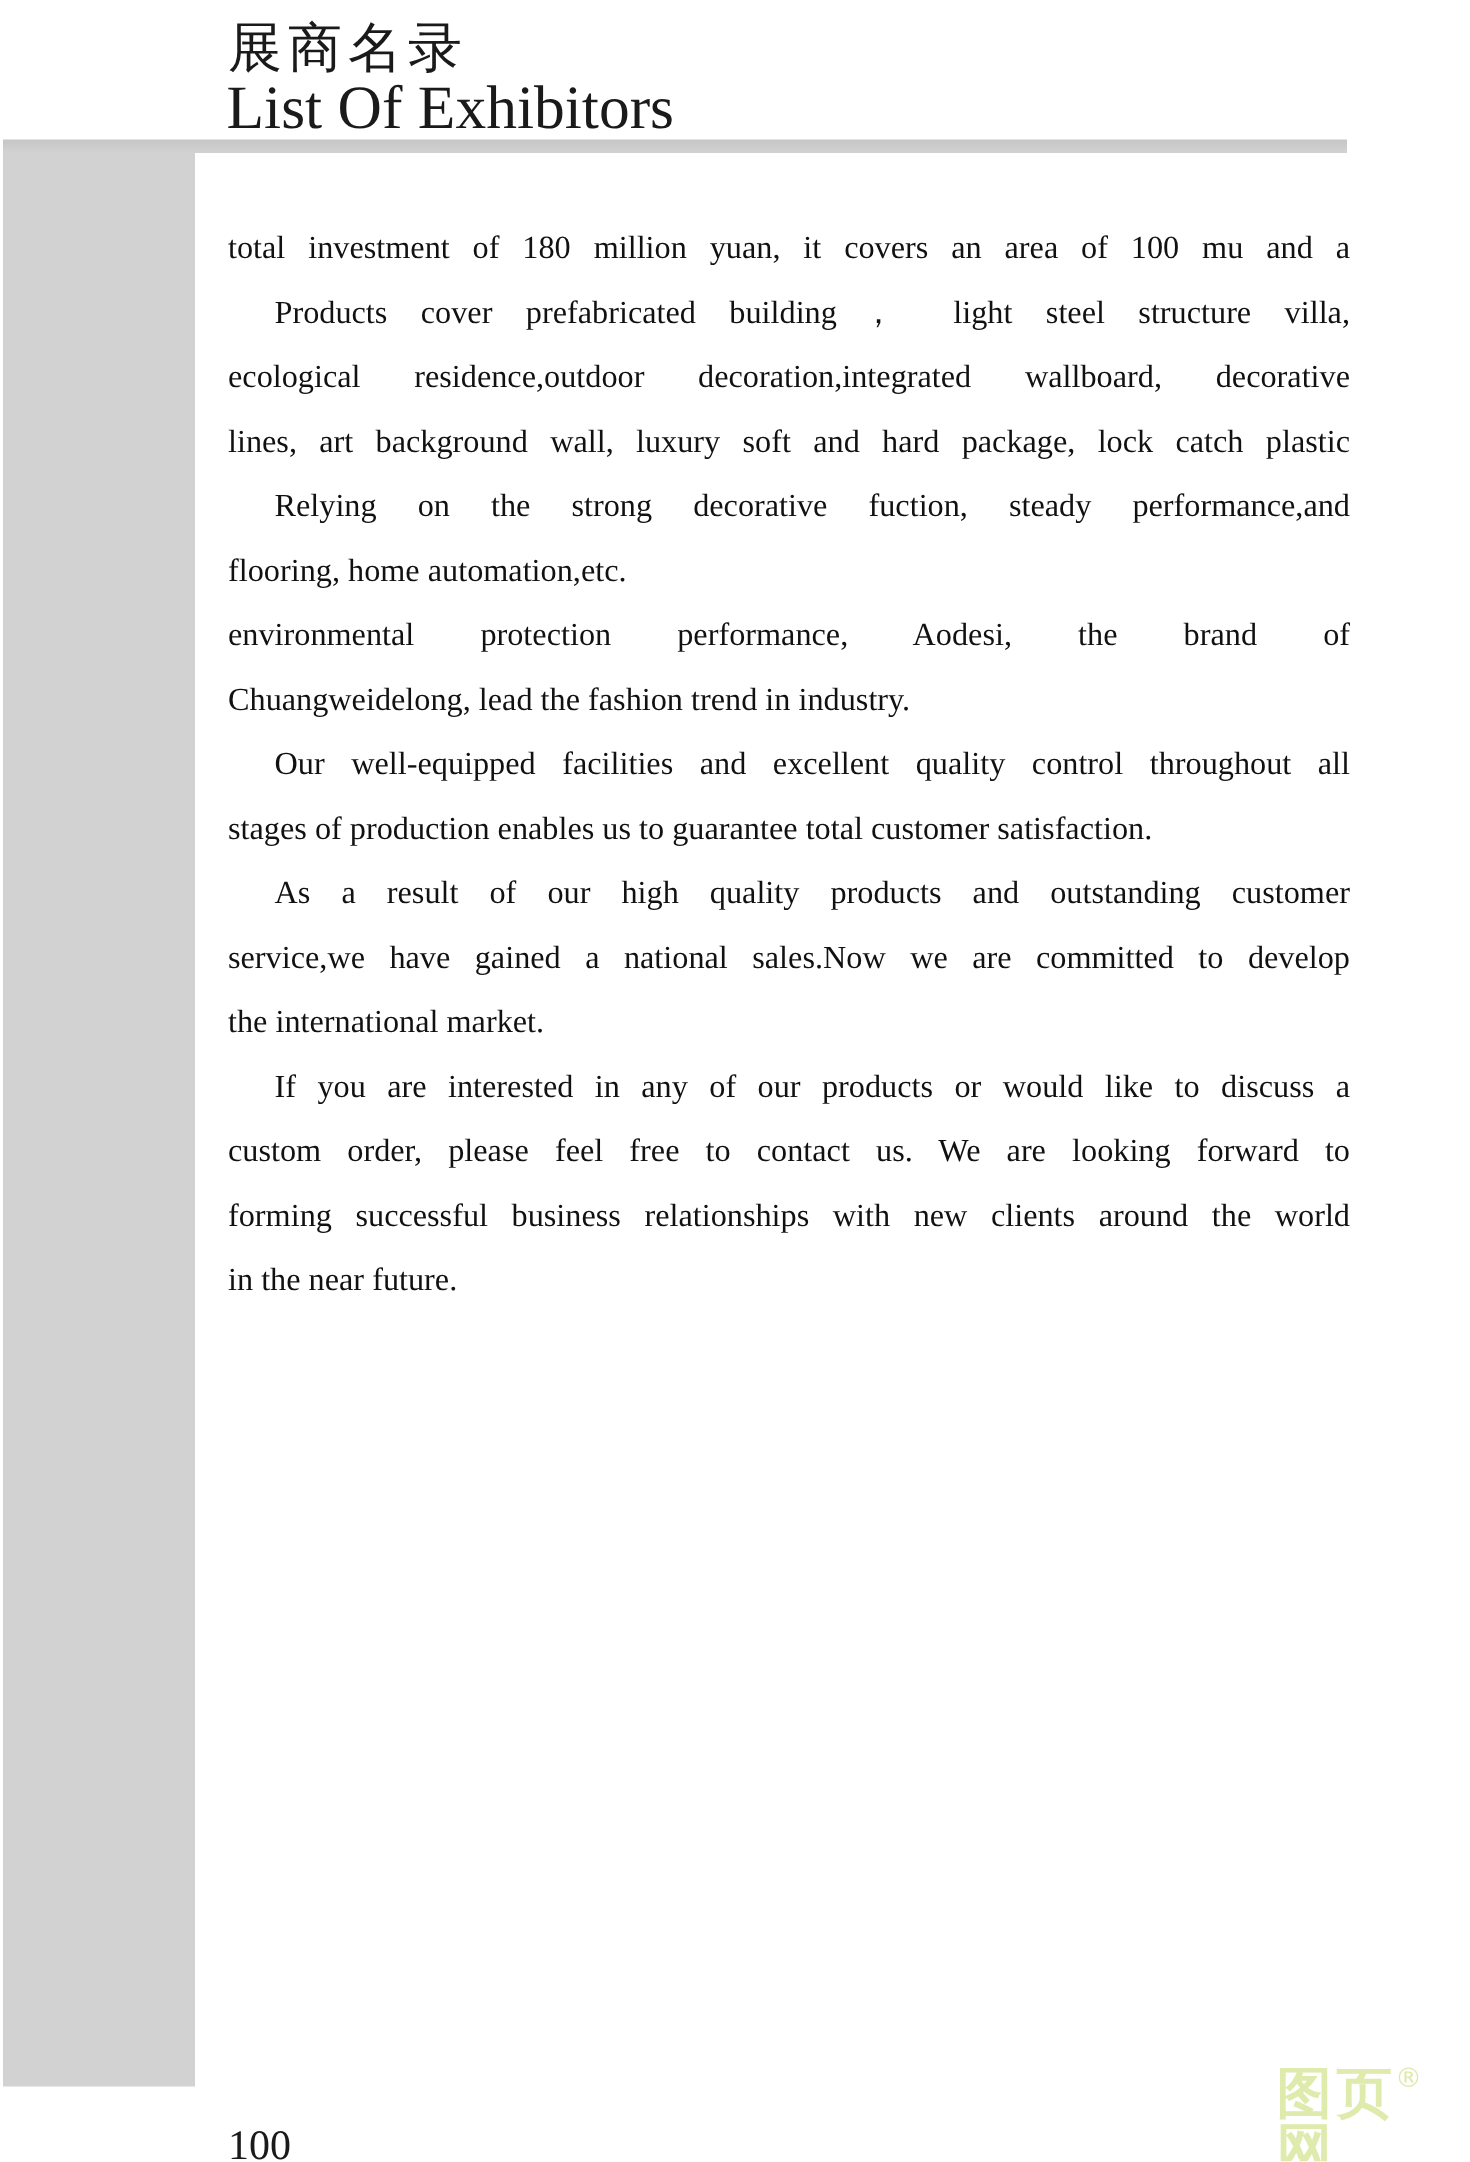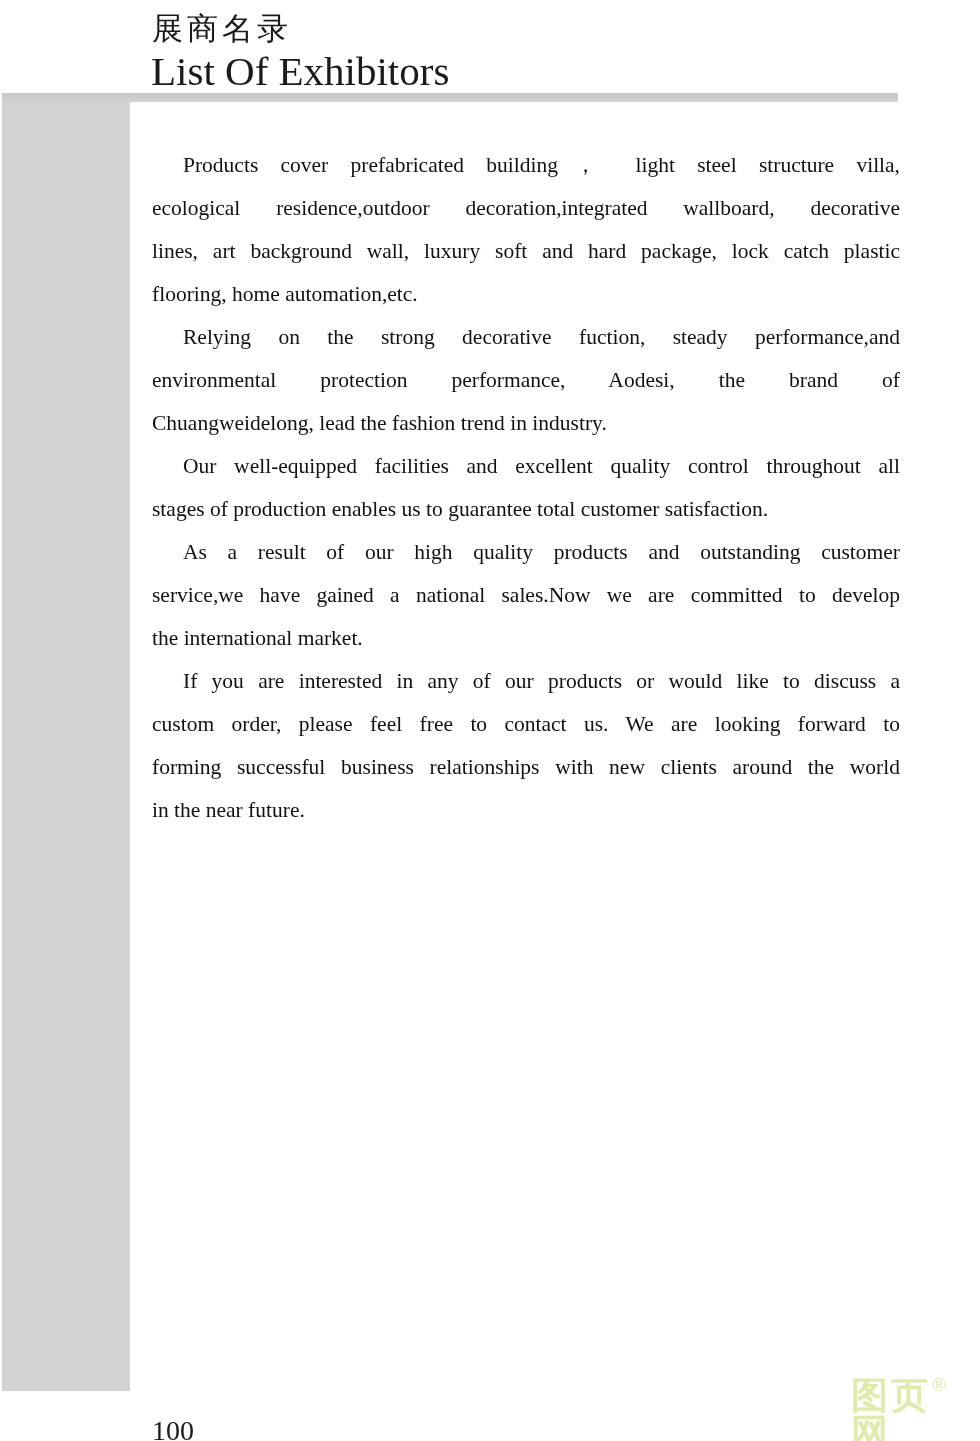--- a/index.html
+++ b/index.html
@@ -13,21 +13,21 @@
     height: 1441px;
     background: #ffffff;
     overflow: hidden;
     font-family: "Liberation Serif", "DejaVu Serif", serif;
     color: #141414;
   }
   .hdr-cn {
     position: absolute;
     left: 152px;
     top: 8px;
-    font-size: 31px;
+    font-size: 36px;
     letter-spacing: 4px;
     color: #1a1a1a;
   }
   .hdr-en {
     position: absolute;
     left: 151px;
     top: 47px;
     font-size: 41px;
     color: #1a1a1a;
   }
@@ -102,25 +102,26 @@
 
 <div class="page">
 
   <div class="hdr-cn">展商名录</div>
   <div class="hdr-en">List Of Exhibitors</div>
 
   <div class="bar"></div>
   <div class="sidebar"></div>
 
   <div class="body-text">
+    <div class="ln j">total investment of 180 million yuan, it covers an area of 100 mu and a</div>
     <div class="ln j ind">Products cover prefabricated building， light steel structure villa,</div>
     <div class="ln j">ecological residence,outdoor decoration,integrated wallboard, decorative</div>
     <div class="ln j">lines, art background wall, luxury soft and hard package, lock catch plastic</div>
+    <div class="ln j ind">Relying on the strong decorative fuction, steady performance,and</div>
     <div class="ln">flooring, home automation,etc.</div>
-    <div class="ln j ind">Relying on the strong decorative fuction, steady performance,and</div>
     <div class="ln j">environmental protection performance, Aodesi, the brand of</div>
     <div class="ln">Chuangweidelong, lead the fashion trend in industry.</div>
     <div class="ln j ind">Our well-equipped facilities and excellent quality control throughout all</div>
     <div class="ln">stages of production enables us to guarantee total customer satisfaction.</div>
     <div class="ln j ind">As a result of our high quality products and outstanding customer</div>
     <div class="ln j">service,we have gained a national sales.Now we are committed to develop</div>
     <div class="ln">the international market.</div>
     <div class="ln j ind">If you are interested in any of our products or would like to discuss a</div>
     <div class="ln j">custom order, please feel free to contact us. We are looking forward to</div>
     <div class="ln j">forming successful business relationships with new clients around the world</div>

